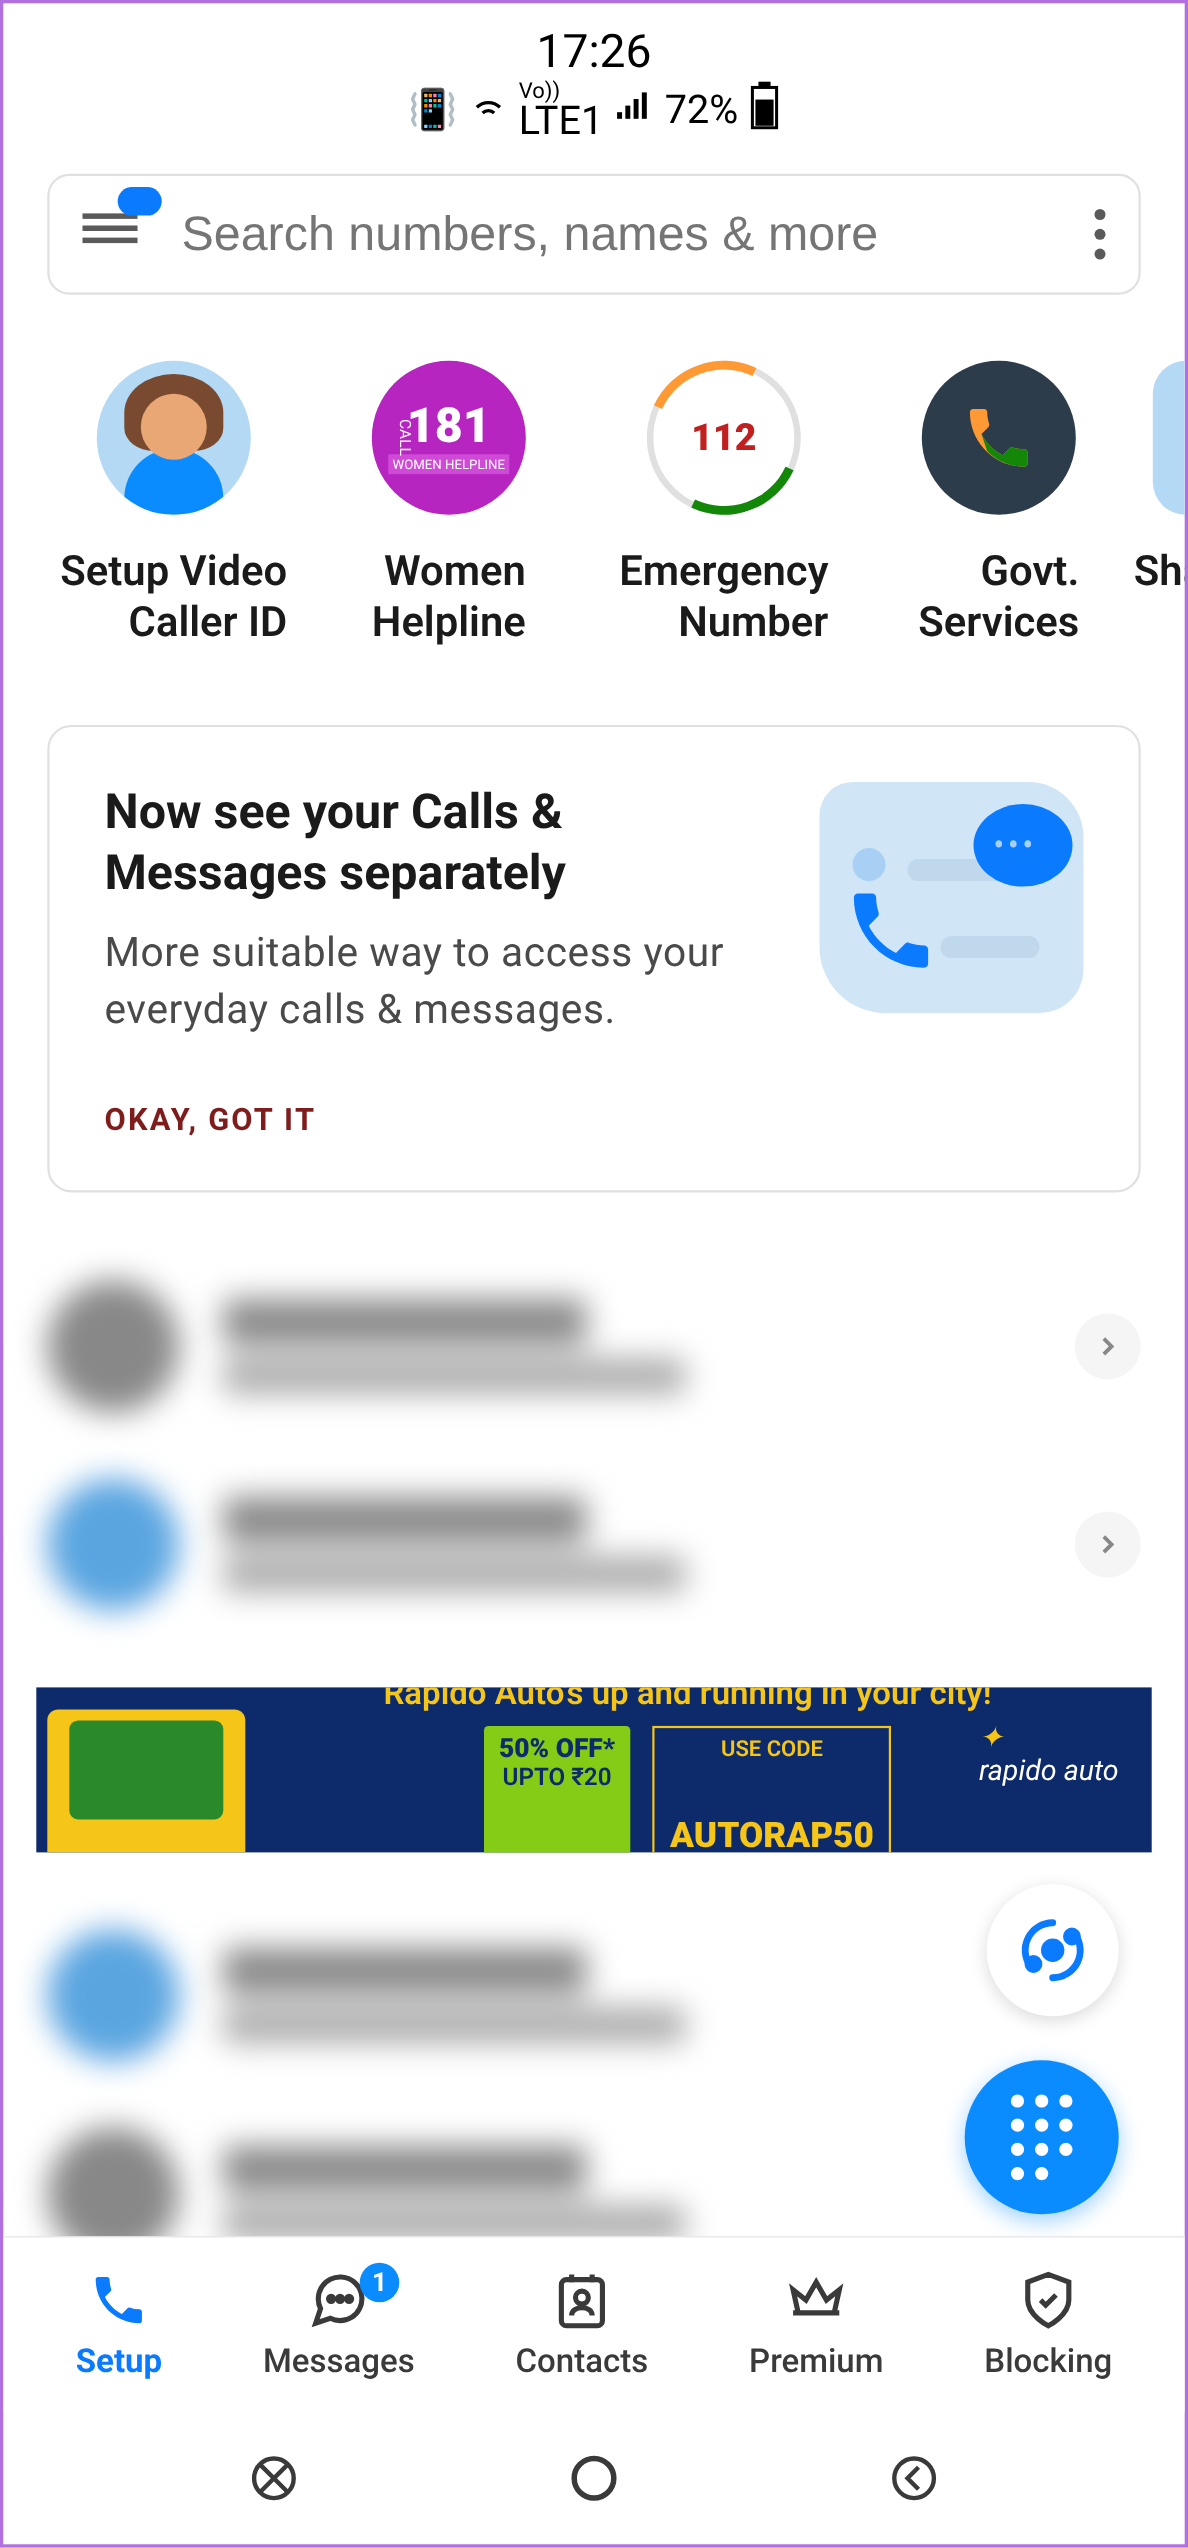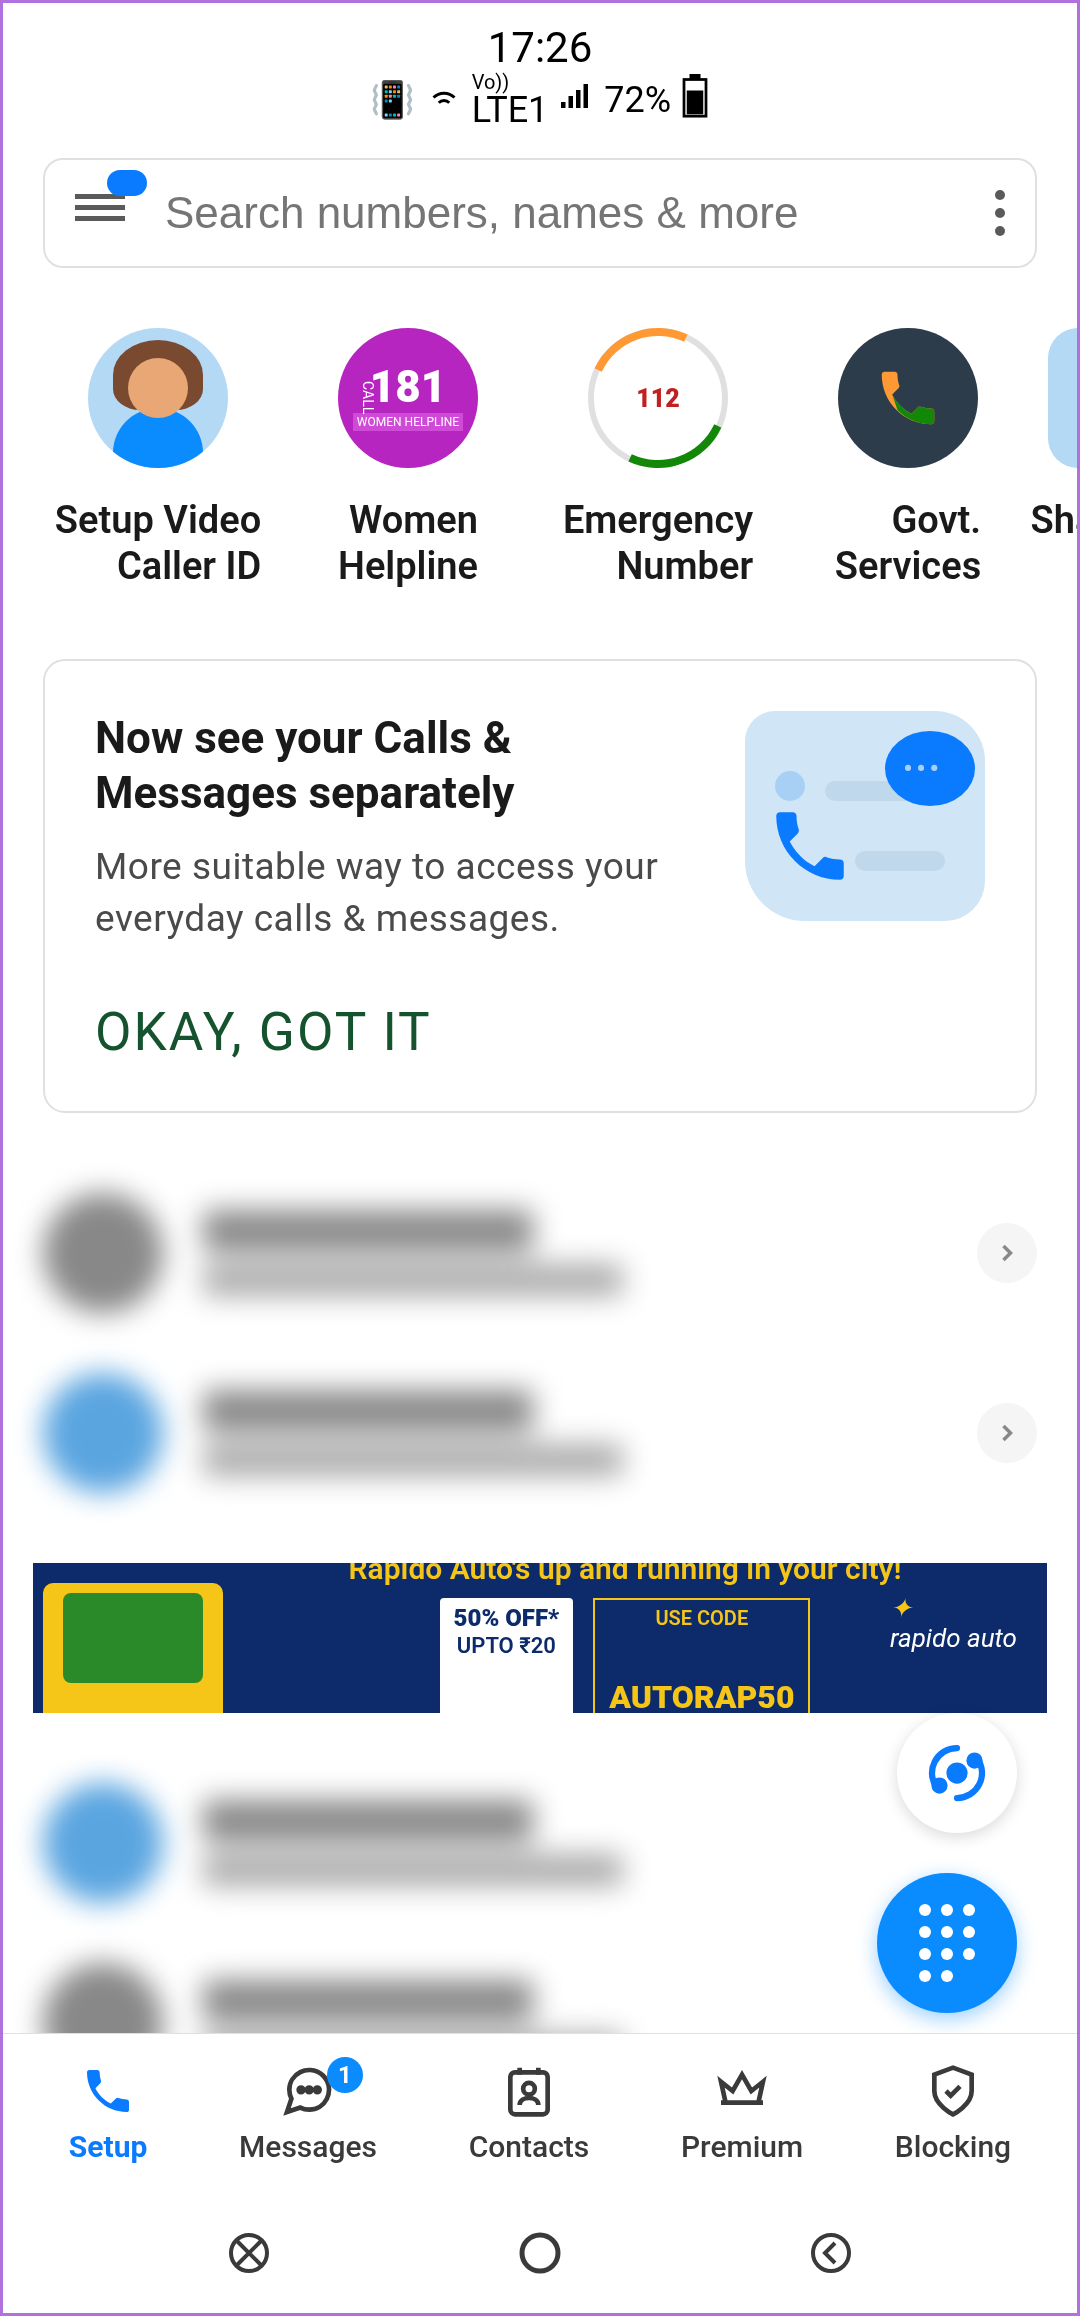--- a/index.html
+++ b/index.html
@@ -99,21 +99,21 @@
 }
 .qa-avatar { background: #b3d9f5; display: flex; align-items: flex-end; justify-content: center; overflow: hidden; }
 .qa-avatar .head { width: 60px; height: 60px; background: #e8a774; border-radius: 50%; position: absolute; margin-bottom: 50px; }
 .qa-avatar .body { width: 90px; height: 60px; background: #0a8cff; border-radius: 45px 45px 0 0; }
 .qa-avatar .hair { width: 90px; height: 70px; background: #7a4a30; border-radius: 50% 50% 30% 30%; position: absolute; margin-bottom: 58px; }
 .qa-181 { background: #b625c0; display: flex; flex-direction: column; align-items: center; justify-content: center; color: #fff; }
 .qa-181 .num { font-size: 44px; font-weight: 900; line-height: 1; }
 .qa-181 .sub { font-size: 12px; background: #d04ad8; padding: 2px 4px; margin-top: 4px; }
 .qa-112 { background: #fff; border: 6px solid #e0e0e0; display: flex; align-items: center; justify-content: center; position: relative; }
 .qa-112::before { content: ''; position: absolute; top: -6px; left: -6px; right: -6px; bottom: -6px; border-radius: 50%; border: 8px solid transparent; border-top-color: #ff9933; border-bottom-color: #138808; transform: rotate(-20deg); }
-.qa-112 .num { font-size: 25px; font-weight: 900; color: #c02020; }
+.qa-112 .num { font-size: 34px; font-weight: 900; color: #c02020; }
 .qa-govt { background: #2d3c4a; display: flex; align-items: center; justify-content: center; }
 .qa-govt svg { width: 70px; height: 70px; }
 .qa-share { background: #b3d9f5; width: 30px !important; border-radius: 70px 0 0 70px; }
 .quick-action-label {
   font-size: 38px;
   font-weight: 600;
   text-align: right;
   line-height: 1.2;
   color: #1a1a1a;
 }
@@ -123,21 +123,21 @@
   margin: 30px 40px;
   border: 2px solid #e0e0e0;
   border-radius: 22px;
   padding: 50px 50px 48px 50px;
   display: flex;
   gap: 40px;
 }
 .info-content { flex: 1; }
 .info-title { font-size: 44px; font-weight: 700; color: #1a1a1a; margin-bottom: 20px; line-height: 1.25; }
 .info-desc { font-size: 37px; color: #4a4a4a; line-height: 1.4; margin-bottom: 56px; letter-spacing: 0.5px; }
-.info-action { font-size: 53px; font-weight: 400; color: #14532d; letter-spacing: 2px; }
+.info-action { font-size: 28px; font-weight: 700; color: #7f1d1d; letter-spacing: 2px; }
 .info-illustration { width: 240px; height: 210px; position: relative; background: #d0e5f5; border-radius: 30px 50px 40px 60px; }
 .info-illustration .bubble { position: absolute; top: 20px; right: 10px; width: 90px; height: 75px; background: #0a7aff; border-radius: 50%; }
 .info-illustration .bubble::after { content: '•••'; position: absolute; color: #a8d0f5; font-size: 30px; top: 20px; left: 18px; letter-spacing: 3px; }
 .info-illustration .phone { position: absolute; bottom: 30px; left: 20px; width: 90px; height: 90px; }
 .info-illustration .phone svg { width: 100%; height: 100%; }
 .info-illustration .line1 { position: absolute; top: 70px; left: 80px; width: 90px; height: 20px; background: #c0d8ec; border-radius: 10px; }
 .info-illustration .line2 { position: absolute; top: 140px; left: 110px; width: 90px; height: 20px; background: #c0d8ec; border-radius: 10px; }
 .info-illustration .dot1 { position: absolute; top: 60px; left: 30px; width: 30px; height: 30px; background: #a8d0f5; border-radius: 50%; }
 
 
@@ -178,21 +178,21 @@
   align-items: center;
   position: relative;
   overflow: hidden;
   padding: 0 30px;
 }
 .ad-auto { width: 180px; height: 130px; background: #f5c518; border-radius: 10px 10px 0 0; position: absolute; left: 10px; bottom: 0; }
 .ad-auto .vehicle { width: 140px; height: 90px; background: #2a8a2a; border-radius: 8px; margin: 10px 20px; }
 .ad-text { flex: 1; text-align: center; color: #f5c518; font-size: 30px; font-weight: 600; margin-left: 170px; }
 .ad-title { margin-bottom: 12px; }
 .ad-boxes { display: flex; gap: 20px; justify-content: center; }
-.ad-box1 { background: #ffffff; color: #0d2b6b; padding: 6px 14px; font-size: 22px; border-radius: 4px; text-align: center; line-height: 1.2; }
+.ad-box1 { background: #84cc16; color: #0d2b6b; padding: 6px 14px; font-size: 22px; border-radius: 4px; text-align: center; line-height: 1.2; }
 .ad-box1 .big { font-weight: 900; font-size: 24px; }
 .ad-box2 { border: 2px solid #f5c518; color: #f5c518; padding: 6px 14px; font-size: 20px; text-align: center; line-height: 1.2; }
 .ad-box2 .code { font-weight: 900; font-size: 32px; margin-top: 48px; }
 .ad-brand { position: absolute; right: 30px; top: 30px; color: #fff; font-size: 26px; font-style: italic; }
 .ad-brand .spark { color: #f5c518; }
 
 
 .fab-small {
   position: absolute;
   right: 60px;

